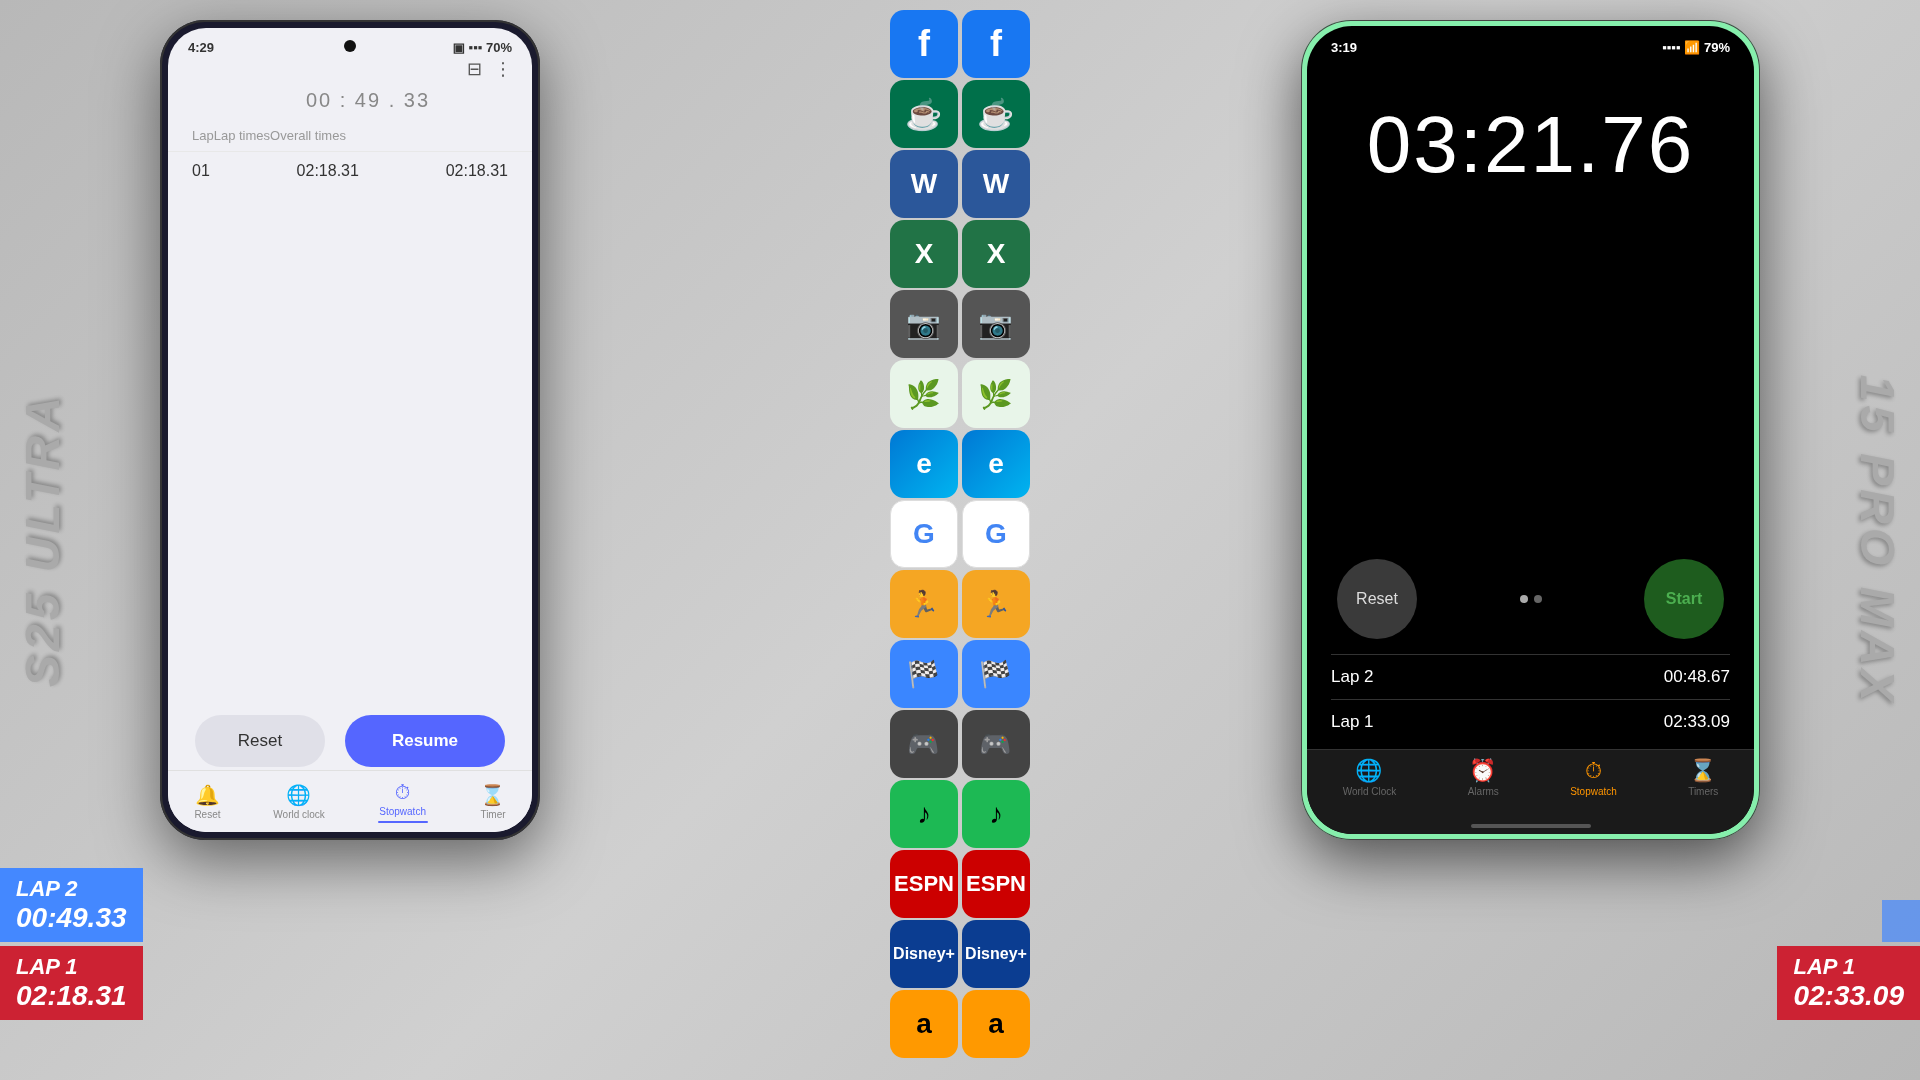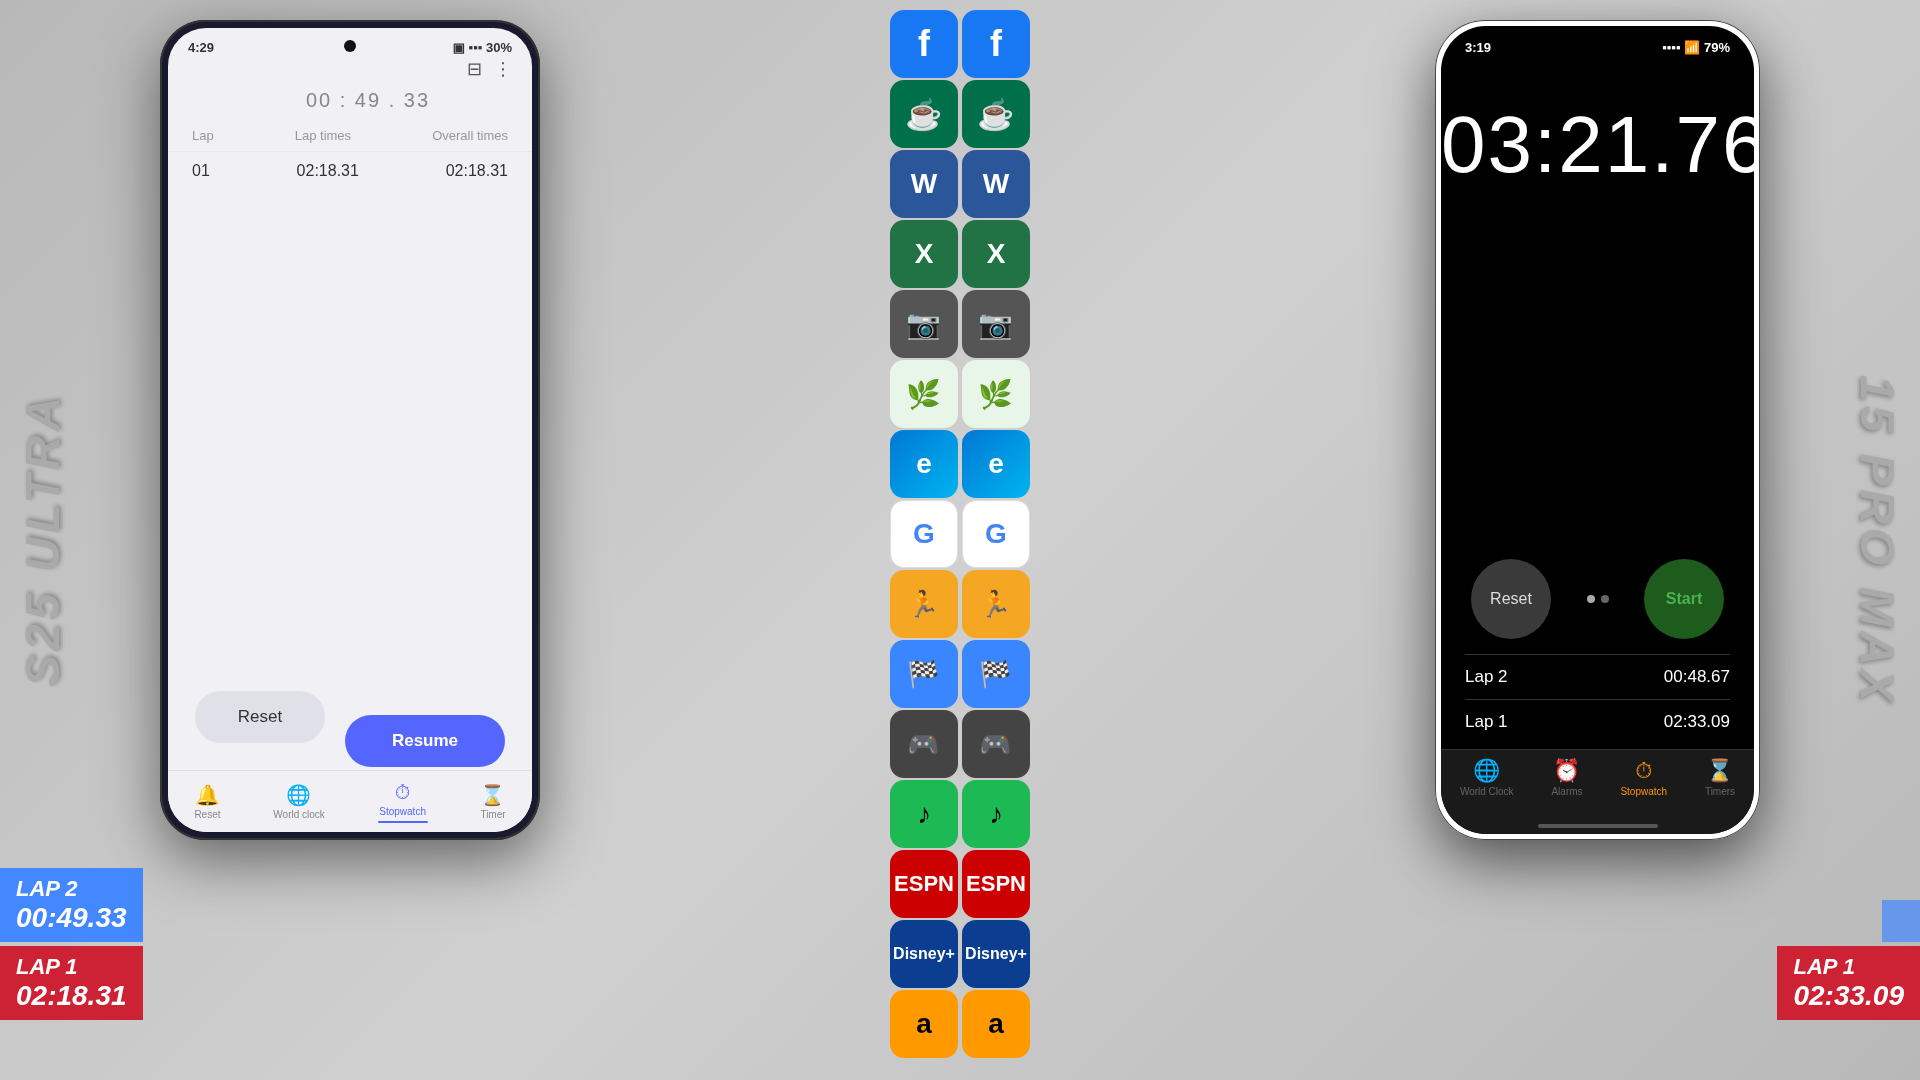--- a/index.html
+++ b/index.html
@@ -161,21 +161,20 @@
     }
     .samsung-lap-time {
       font-size: 20px;
       color: #888;
       margin-top: 4px;
       letter-spacing: 2px;
       padding-left: 36px;
     }
     .samsung-lap-header {
       display: flex;
-      justify-content: space-between;
       padding: 16px 24px 8px;
       font-size: 13px;
       color: #999;
     }
     .samsung-lap-row {
       display: flex;
       justify-content: space-between;
       padding: 10px 24px;
       font-size: 16px;
       color: #333;
@@ -204,21 +203,20 @@
     .btn-resume-samsung {
       width: 160px;
       height: 52px;
       border-radius: 26px;
       background: #5566ff;
       border: none;
       font-size: 17px;
       color: white;
       cursor: pointer;
       font-weight: 600;
-      margin-top: 24px;
     }
     .samsung-nav-bar {
       position: absolute;
       bottom: 0;
       left: 0;
       right: 0;
       height: 62px;
       background: #f0f0f5;
       display: flex;
       justify-content: space-around;
@@ -254,23 +252,23 @@
       gap: 12px;
       color: #555;
       font-size: 18px;
     }
 
     
     .iphone {
       position: absolute;
       right: 160px;
       top: 20px;
-      width: 325px;
+      width: 459px;
       height: 820px;
-      background: #ffffff;
+      background: #86efac;
       border-radius: 50px;
       box-shadow: 0 20px 60px rgba(0,0,0,0.6), inset 0 0 0 1px #444;
       overflow: hidden;
     }
     .iphone-screen {
       position: absolute;
       inset: 6px;
       background: #000;
       border-radius: 45px;
       overflow: hidden;
@@ -423,21 +421,21 @@
 
 <div class="vert-label-right">
   <span>15 PRO MAX</span>
 </div>
 
 <div class="samsung-phone">
   <div class="samsung-screen">
     <div class="samsung-camera-hole"></div>
     <div class="samsung-status-bar">
       <span>4:29</span>
-      <span>▣ ▪▪▪ 30%</span>
+      <span>▣ ▪▪▪ 70%</span>
     </div>
     <div class="samsung-toolbar">
       <span>⊟</span>
       <span>⋮</span>
     </div>
     <div class="samsung-time-display">
       <div class="samsung-lap-time">00 : 49 . 33</div>
     </div>
     <div class="samsung-lap-header">
       <span>Lap</span>

